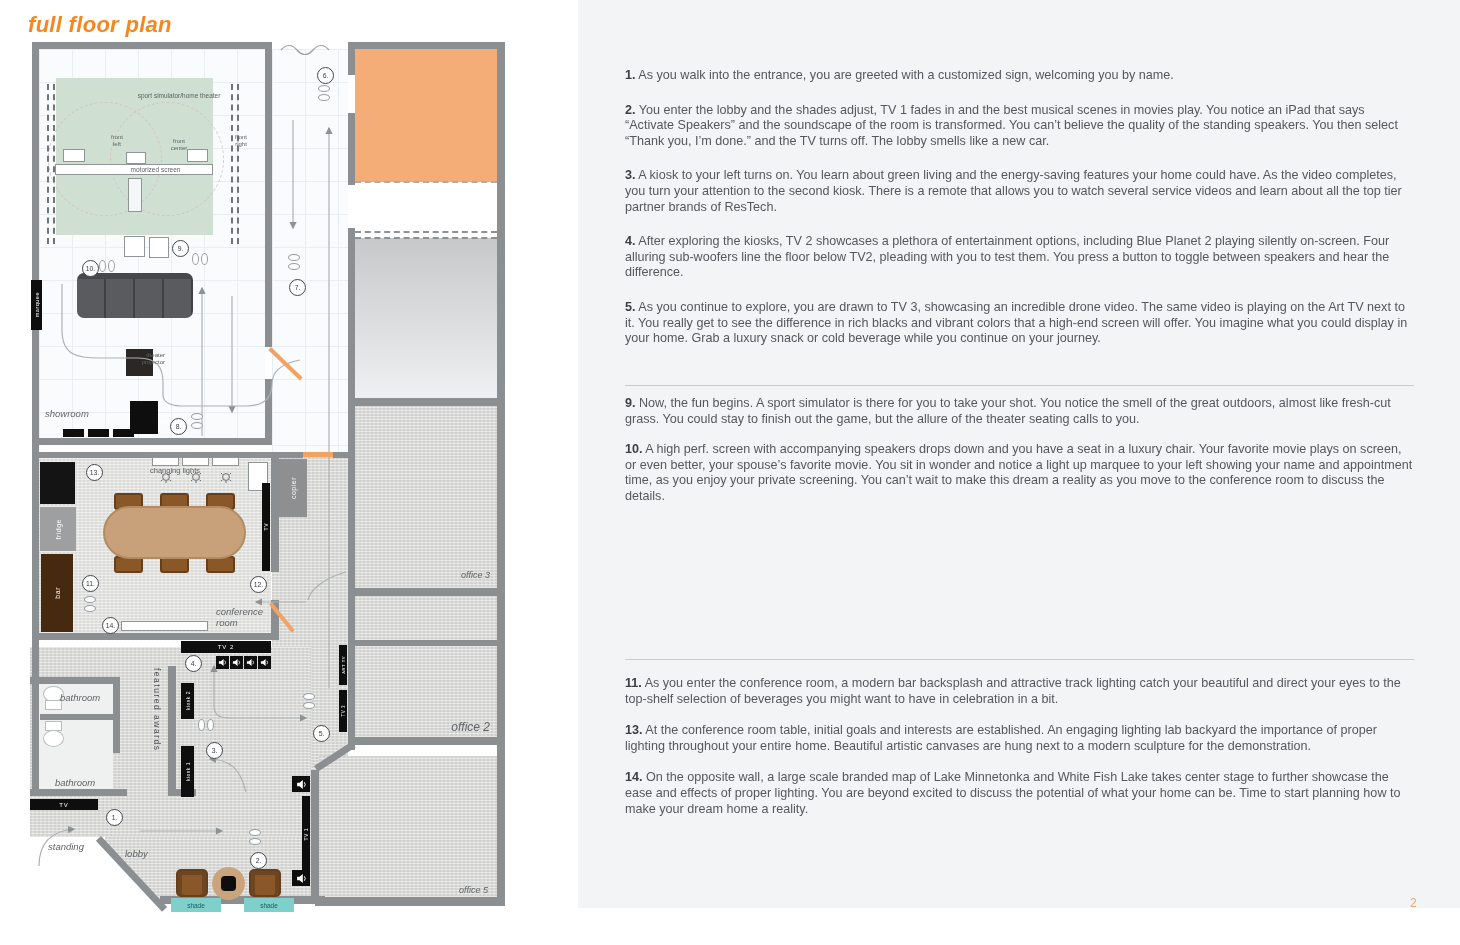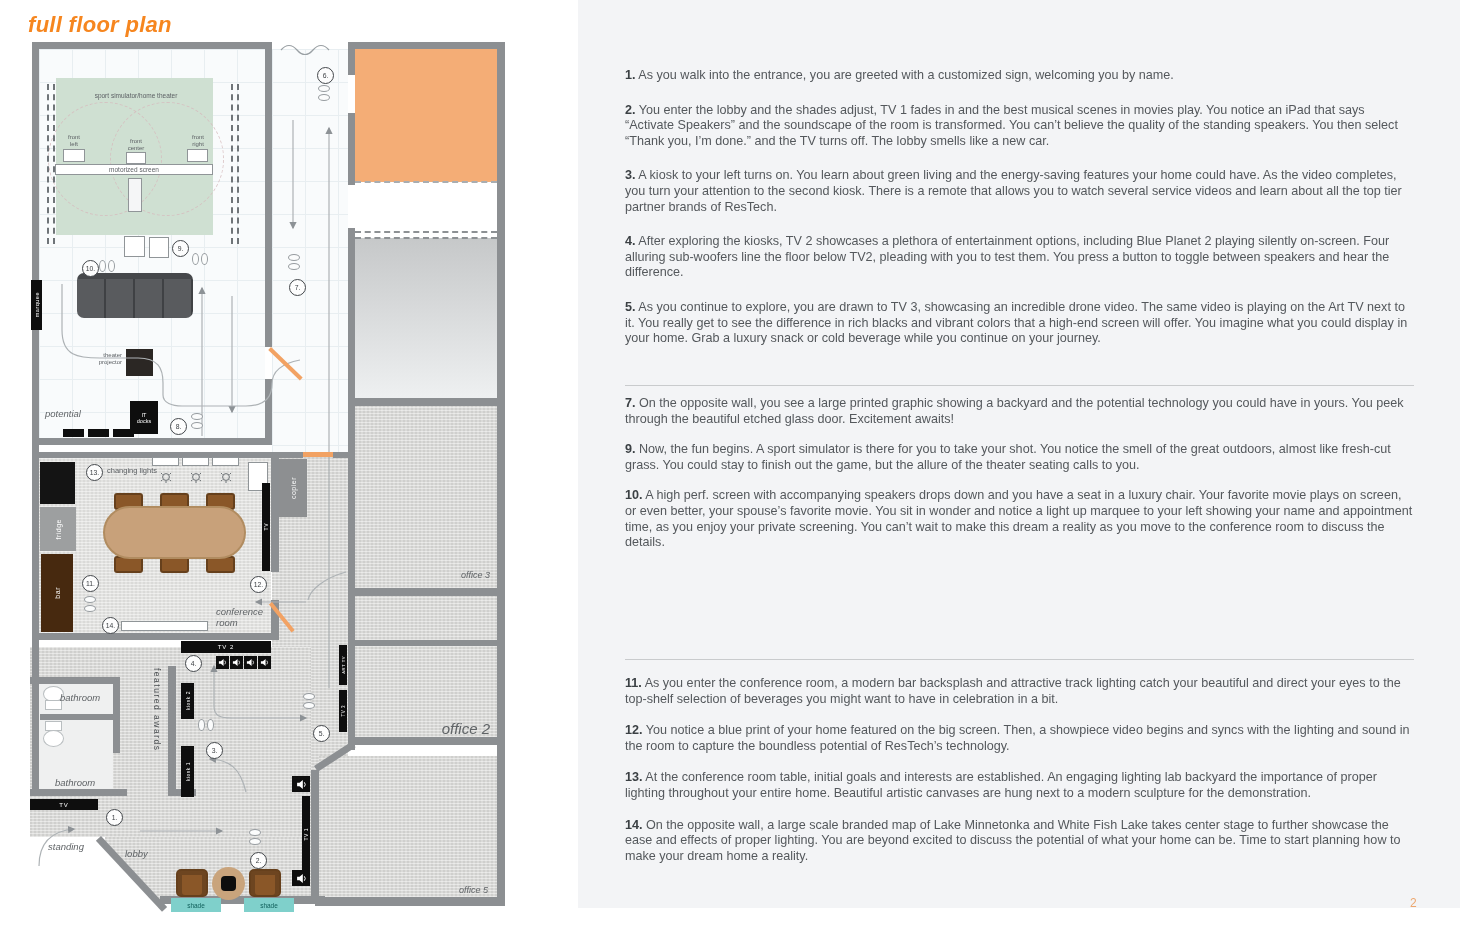--- a/index.html
+++ b/index.html
@@ -29,21 +29,21 @@
        repeating-linear-gradient(0deg,rgba(255,255,255,.45) 0 1px,transparent 1px 3px),
        repeating-linear-gradient(90deg,rgba(110,110,110,.08) 0 2px,transparent 2px 4px);}
   .w{position:absolute;background:#8c8f92;}
   .orangewall{position:absolute;background:#f2a263;}
   .bar-black{position:absolute;background:#0e0e0e;display:flex;align-items:center;justify-content:center;}
   .vtext{writing-mode:vertical-rl;transform:rotate(180deg);color:#fff;font-size:5.5px;letter-spacing:.5px;}
   .vtext-down{writing-mode:vertical-rl;color:#4d5154;font-size:8.5px;letter-spacing:1.5px;}
   .marker{position:absolute;width:15px;height:15px;border:1.3px solid #43474b;border-radius:50%;
           background:#fdfdfd;display:flex;align-items:center;justify-content:center;
           font-size:6.8px;color:#3a3e42;z-index:30;}
-  .lbl{position:absolute;font-size:7.5px;color:#5d6165;z-index:25;}
+  .lbl{position:absolute;font-size:7.5px;color:#5d6165;z-index:25;margin-left:43px;}
   .room-lbl{position:absolute;font-style:italic;font-size:9.5px;color:#606467;z-index:25;}
   .pre{white-space:pre-line;}
   .tiny{font-size:6px;line-height:6.5px;}
   .fp{position:absolute;display:flex;gap:2px;z-index:26;}
   .fp.h{flex-direction:column;}
   .fp.v{flex-direction:row;}
   .fp .toe{border:1px solid #979ca0;border-radius:50%;background:#fbfcfc;}
   .fp.h .toe{width:10px;height:5px;}
   .fp.v .toe{width:5px;height:10px;}
   .outl{position:absolute;background:#fff;border:1px solid #909598;box-sizing:border-box;}
@@ -162,21 +162,21 @@
     <div class="outl" style="left:149px;top:237px;width:20px;height:21px;z-index:7;"></div>
 
     <div class="abs" style="left:77px;top:273px;width:116px;height:45px;background:#595b5e;border-radius:7px;z-index:8;
          background-image:linear-gradient(#46484b 6px,transparent 6px),repeating-linear-gradient(90deg,transparent 0 27px,#3f4144 27px 29px);"></div>
     <div class="bar-black" style="left:31px;top:280px;width:11px;height:50px;z-index:9;">
       <span class="vtext">marquee</span>
     </div>
     <div class="abs" style="left:126px;top:349px;width:27px;height:27px;background:#2b2724;z-index:8;"></div>
     <div class="lbl pre tiny" style="left:84px;top:352px;width:38px;text-align:right;">theater
 projector</div>
-    <div class="room-lbl" style="left:45px;top:408px;">potential</div>
+    <div class="room-lbl" style="left:45px;top:408px;">showroom</div>
 
     <div class="bar-black" style="left:130px;top:401px;width:28px;height:33px;z-index:9;">
       <span class="lbl pre" style="position:static;color:#fff;font-size:5.5px;text-align:center;line-height:6px;">IT
 docks</span>
     </div>
     <div class="abs" style="left:63px;top:429px;width:21px;height:8px;background:#0e0e0e;z-index:9;"></div>
     <div class="abs" style="left:88px;top:429px;width:21px;height:8px;background:#0e0e0e;z-index:9;"></div>
     <div class="abs" style="left:113px;top:429px;width:21px;height:8px;background:#0e0e0e;z-index:9;"></div>
 
     <div class="abs" style="left:40px;top:462px;width:35px;height:42px;background:#141414;z-index:9;"></div>
@@ -314,21 +314,21 @@
       </div>
 
     <div class="bar-black" style="left:339px;top:645px;width:8px;height:40px;z-index:16;">
       <span class="vtext" style="font-size:4.2px;">ART TV</span>
     </div>
     <div class="bar-black" style="left:339px;top:690px;width:8px;height:42px;z-index:16;">
       <span class="vtext" style="font-size:4.5px;">TV 3</span>
     </div>
 
     <div class="room-lbl" style="left:430px;top:570px;width:60px;text-align:right;font-size:9px;">office 3</div>
-    <div class="room-lbl" style="left:430px;top:720px;width:60px;text-align:right;font-size:15px;">office 2</div>
+    <div class="room-lbl" style="left:430px;top:720px;width:60px;text-align:right;font-size:12px;">office 2</div>
     <div class="room-lbl" style="left:428px;top:885px;width:60px;text-align:right;font-size:9px;">office 5</div>
 
     <div class="fp v" style="left:99px;top:260px;">
         <span class="toe"></span>
         <span class="toe"></span>
       </div>
     <div class="fp v" style="left:192px;top:253px;">
         <span class="toe"></span>
         <span class="toe"></span>
       </div>
@@ -383,29 +383,27 @@
       <p class="para"><b>1.</b> <span>As you walk into the entrance, you are greeted with a customized sign, welcoming you by name.</span></p>
       <p class="para"><b>2.</b> <span>You enter the lobby and the shades adjust, TV 1 fades in and the best musical scenes in movies play. You notice an iPad that says “Activate Speakers” and the soundscape of the room is transformed. You can’t believe the quality of the standing speakers. You then select “Thank you, I’m done.” and the TV turns off. The lobby smells like a new car.</span></p>
       <p class="para"><b>3.</b> <span>A kiosk to your left turns on. You learn about green living and the energy-saving features your home could have. As the video completes, you turn your attention to the second kiosk. There is a remote that allows you to watch several service videos and learn about all the top tier partner brands of ResTech.</span></p>
       <p class="para"><b>4.</b> <span>After exploring the kiosks, TV 2 showcases a plethora of entertainment options, including Blue Planet 2 playing silently on-screen. Four alluring sub-woofers line the floor below TV2, pleading with you to test them. You press a button to toggle between speakers and hear the difference.</span></p>
       <p class="para"><b>5.</b> <span>As you continue to explore, you are drawn to TV 3, showcasing an incredible drone video. The same video is playing on the Art TV next to it. You really get to see the difference in rich blacks and vibrant colors that a high-end screen will offer. You imagine what you could display in your home. Grab a luxury snack or cold beverage while you continue on your journey.</span></p>
     </div>
 
     <div class="divider" style="top:385px;"></div>
 
     <div class="tgroup g2" style="top:396px;">
-      <p class="para"><b>7.</b> <span>On the opposite wall, you see a large printed graphic showing a backyard and the potential technology you could have in yours. You peek through the beautiful etched glass door. Excitement awaits!</span></p>
       <p class="para"><b>9.</b> <span>Now, the fun begins. A sport simulator is there for you to take your shot. You notice the smell of the great outdoors, almost like fresh-cut grass. You could stay to finish out the game, but the allure of the theater seating calls to you.</span></p>
       <p class="para"><b>10.</b> <span>A high perf. screen with accompanying speakers drops down and you have a seat in a luxury chair. Your favorite movie plays on screen, or even better, your spouse’s favorite movie. You sit in wonder and notice a light up marquee to your left showing your name and appointment time, as you enjoy your private screening. You can’t wait to make this dream a reality as you move to the conference room to discuss the details.</span></p>
     </div>
 
     <div class="divider" style="top:659px;"></div>
 
     <div class="tgroup g3" style="top:676px;">
       <p class="para"><b>11.</b> <span>As you enter the conference room, a modern bar backsplash and attractive track lighting catch your beautiful and direct your eyes to the top-shelf selection of beverages you might want to have in celebration in a bit.</span></p>
-      <p class="para"><b>12.</b> <span>You notice a blue print of your home featured on the big screen. Then, a showpiece video begins and syncs with the lighting and sound in the room to capture the boundless potential of ResTech’s technology.</span></p>
       <p class="para"><b>13.</b> <span>At the conference room table, initial goals and interests are established. An engaging lighting lab backyard the importance of proper lighting throughout your entire home. Beautiful artistic canvases are hung next to a modern sculpture for the demonstration.</span></p>
       <p class="para"><b>14.</b> <span>On the opposite wall, a large scale branded map of Lake Minnetonka and White Fish Lake takes center stage to further showcase the ease and effects of proper lighting. You are beyond excited to discuss the potential of what your home can be. Time to start planning how to make your dream home a reality.</span></p>
     </div>
 
     <div class="pagenum">2</div>
   </section>
 </div>
 
 </body></html>

